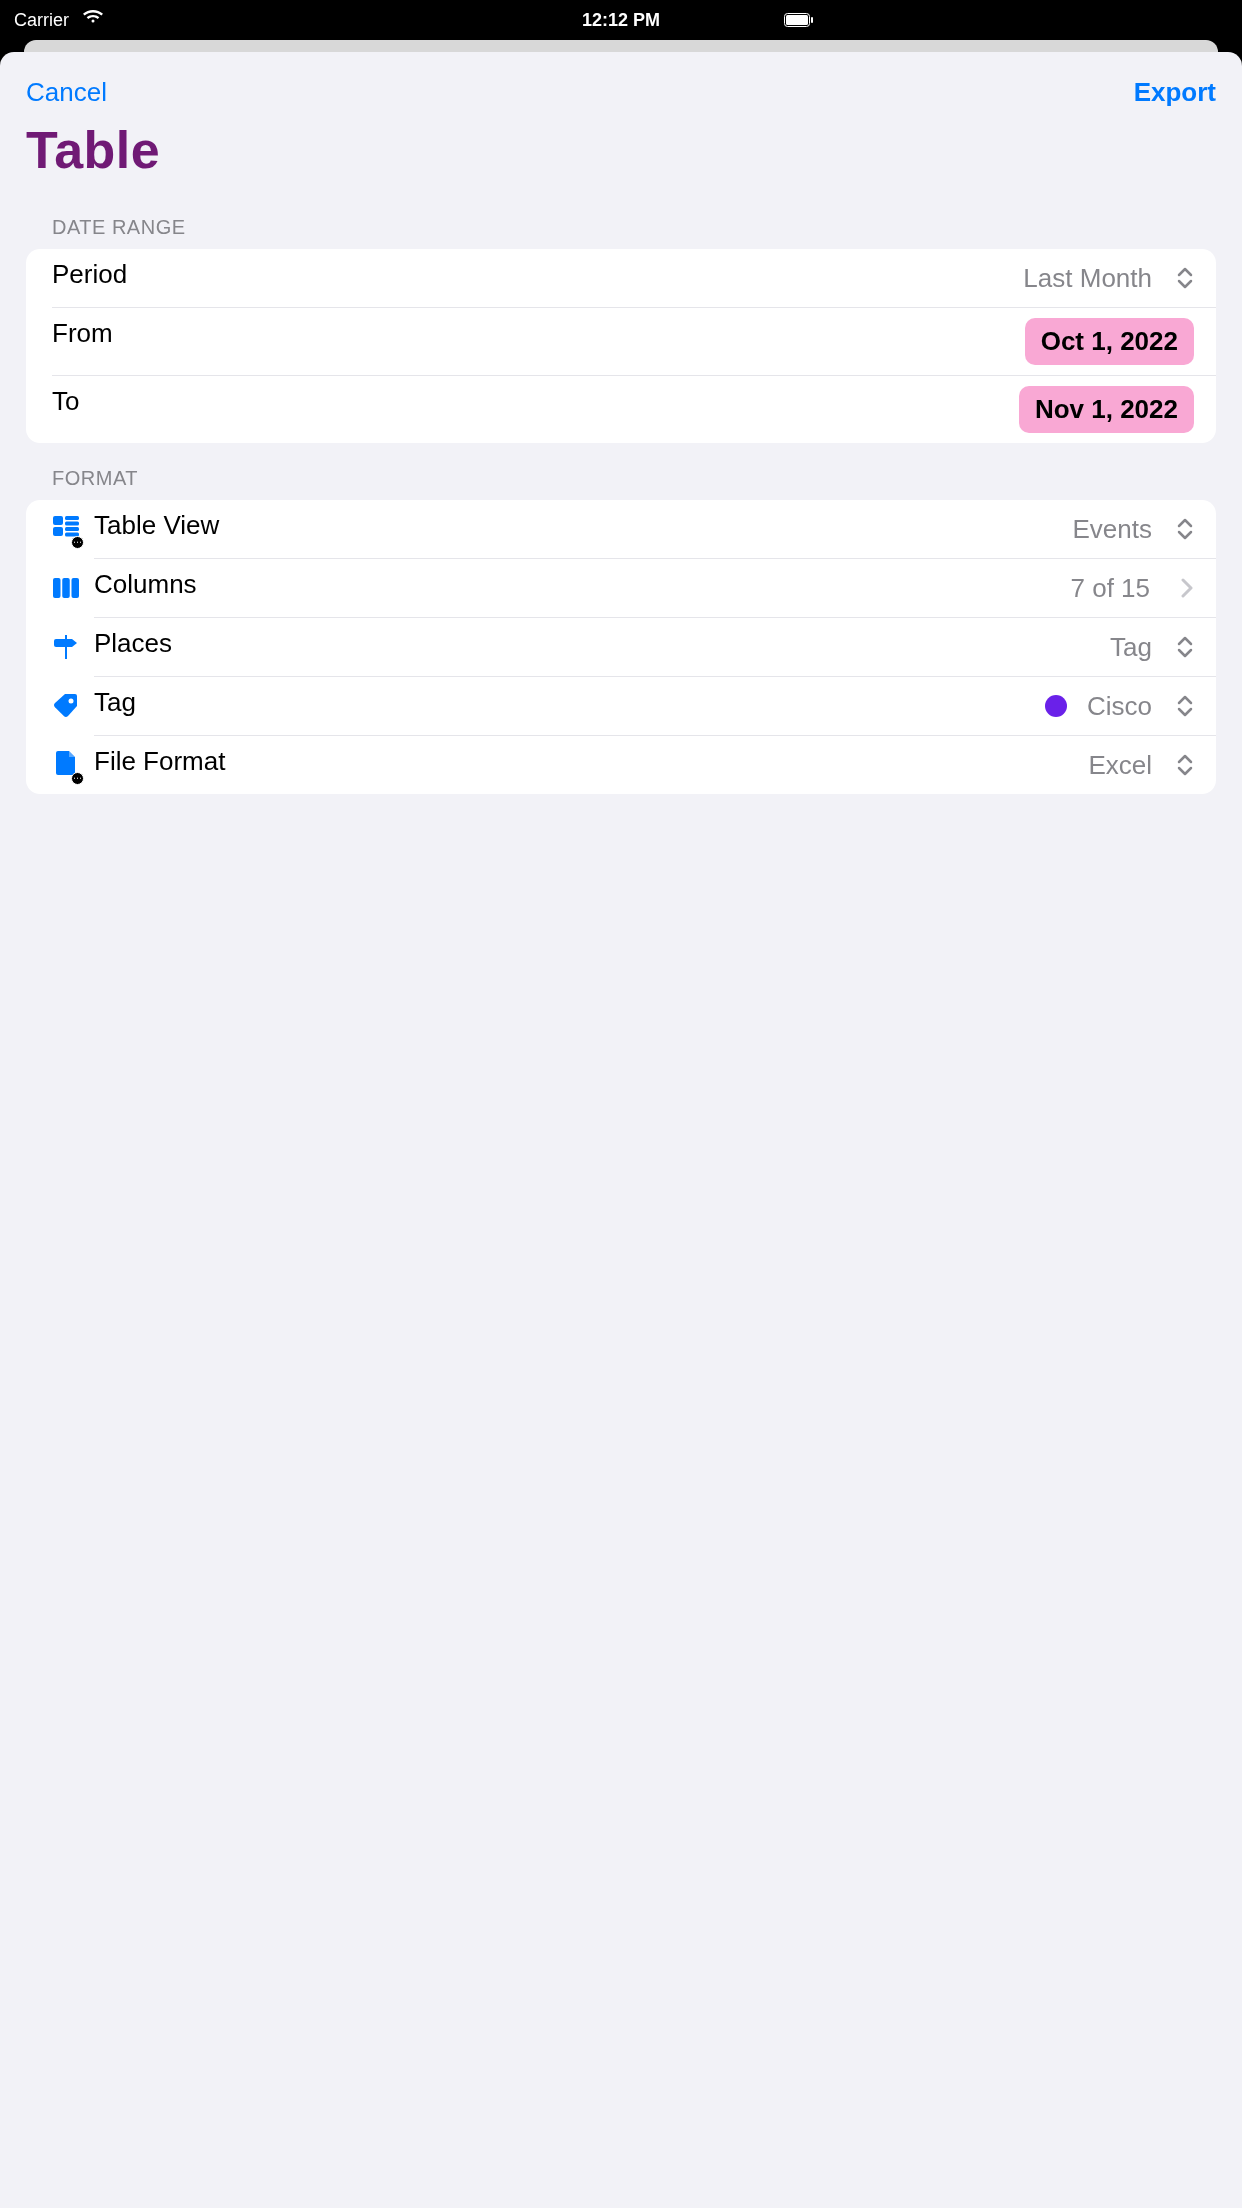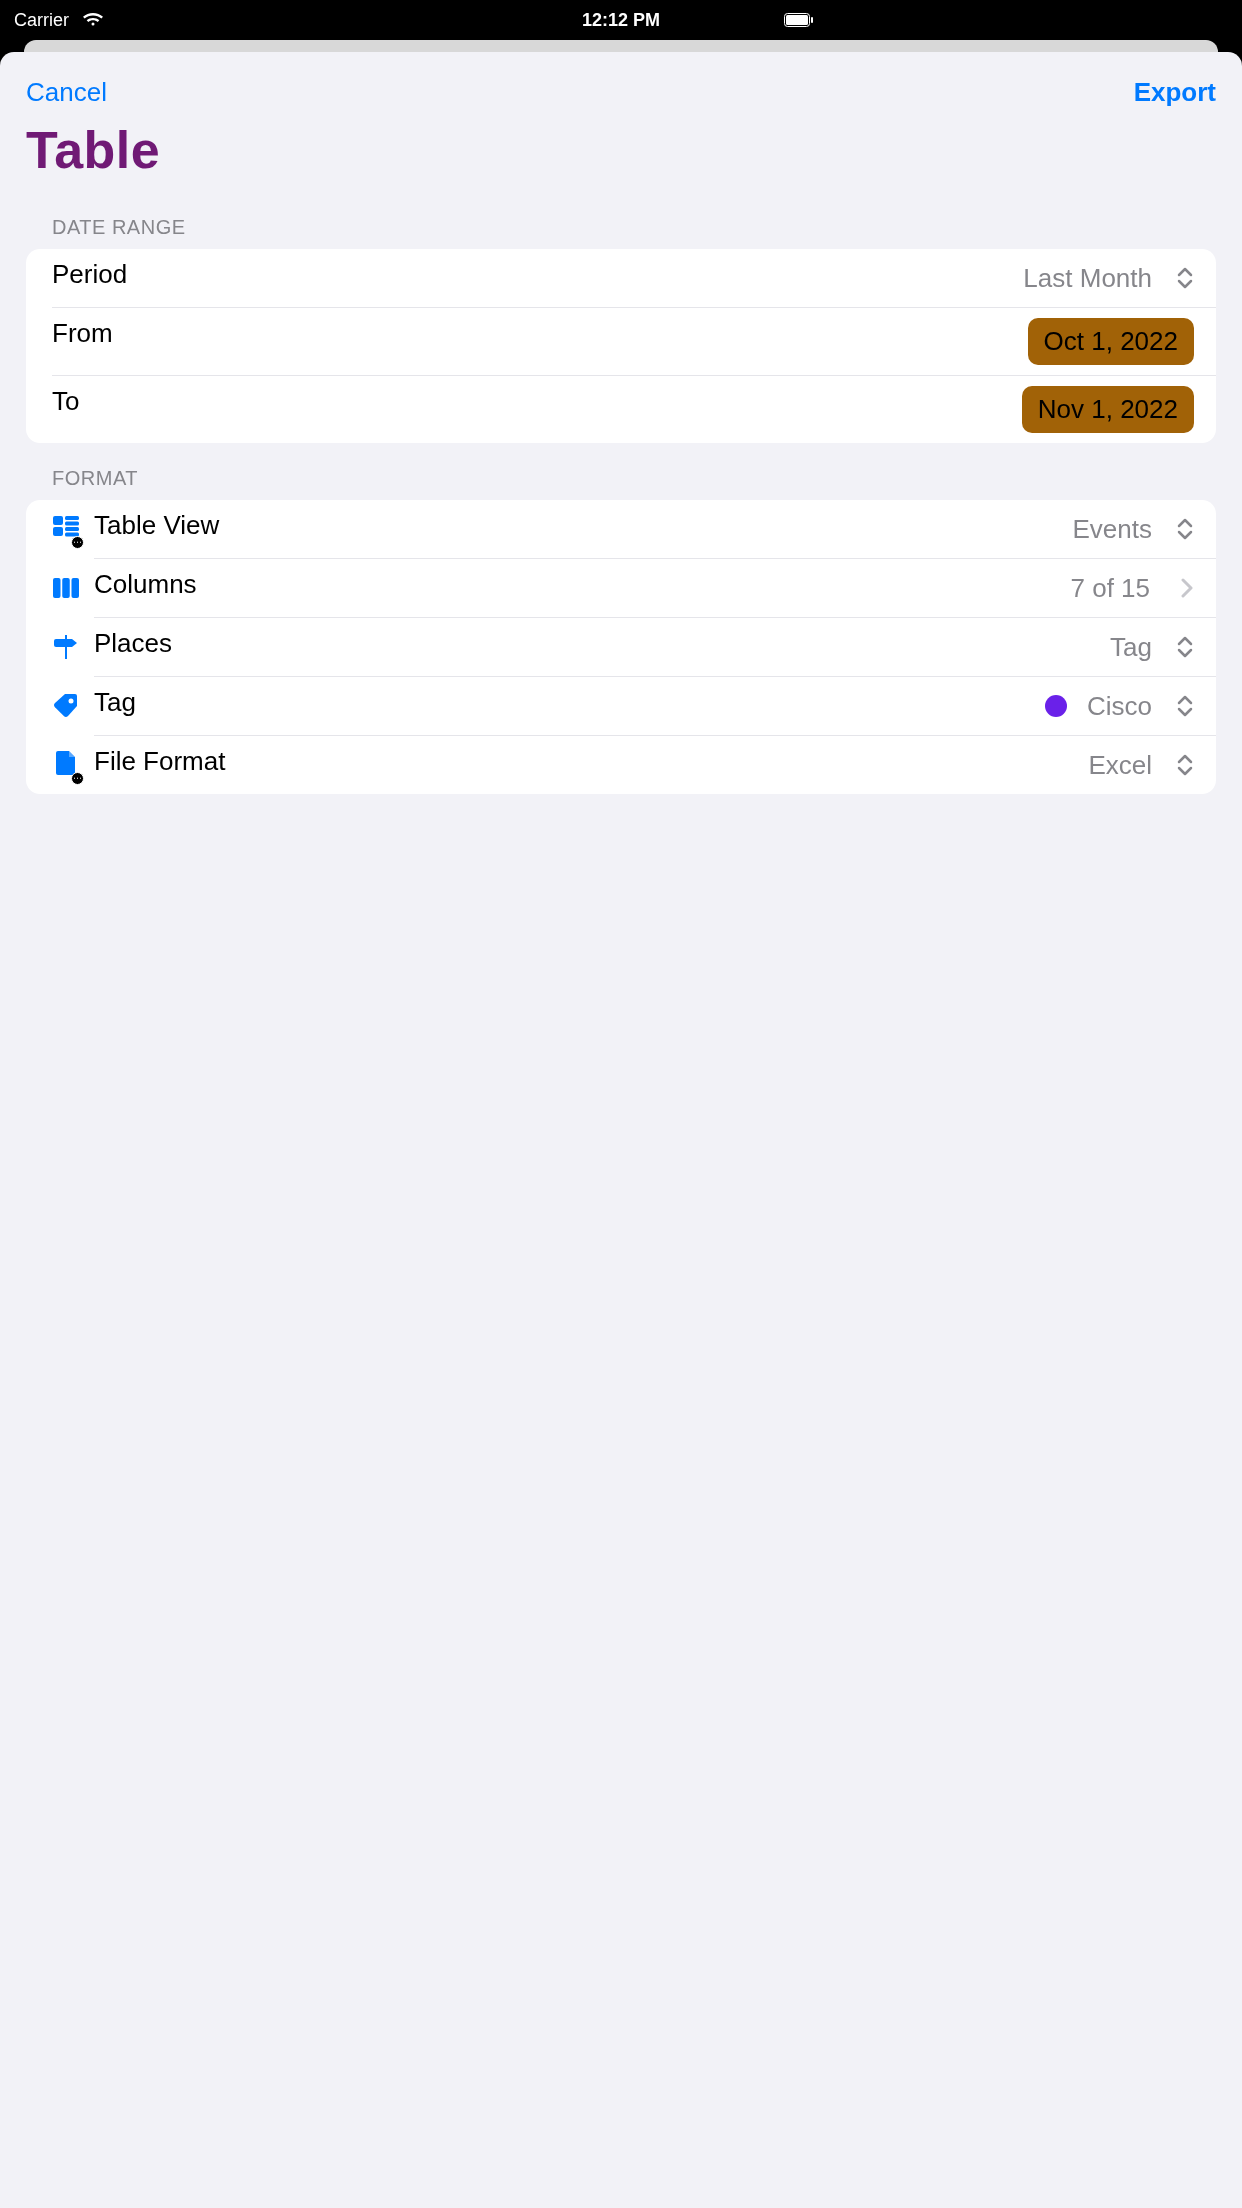--- a/index.html
+++ b/index.html
@@ -21,21 +21,20 @@
       color: #fff;
       display: flex;
       align-items: center;
       justify-content: space-between;
       padding: 0 14px;
       font-size: 18px;
       font-weight: 400;
     }
     .status-left {
       display: flex;
-      align-items: center;
       gap: 14px;
     }
     .status-center {
       position: absolute;
       left: 50%;
       transform: translateX(-50%);
       font-weight: 600;
     }
     .status-right {
       display: flex;
@@ -126,27 +125,28 @@
       gap: 20px;
       margin-left: 8px;
     }
     .separator {
       height: 1px;
       background: #e5e5ea;
       margin-left: 26px;
     }
     .separator.icon-indent { margin-left: 68px; }
     .pill {
-      background: #a16207;
+      background: #f9a8d4;
       border-radius: 10px;
       padding: 8px 16px;
       font-size: 26px;
       color: #000;
       display: flex;
       align-items: center;
+      font-weight: bold;
     }
     .dot-purple {
       width: 22px;
       height: 22px;
       border-radius: 50%;
       background: #6a21e9;
     }
     .chevrons { width: 18px; height: 22px; flex-shrink: 0; margin-left: 4px; }
     .chevron-right { width: 14px; height: 20px; flex-shrink: 0; margin-left: 10px; }
     .icon-badge {

